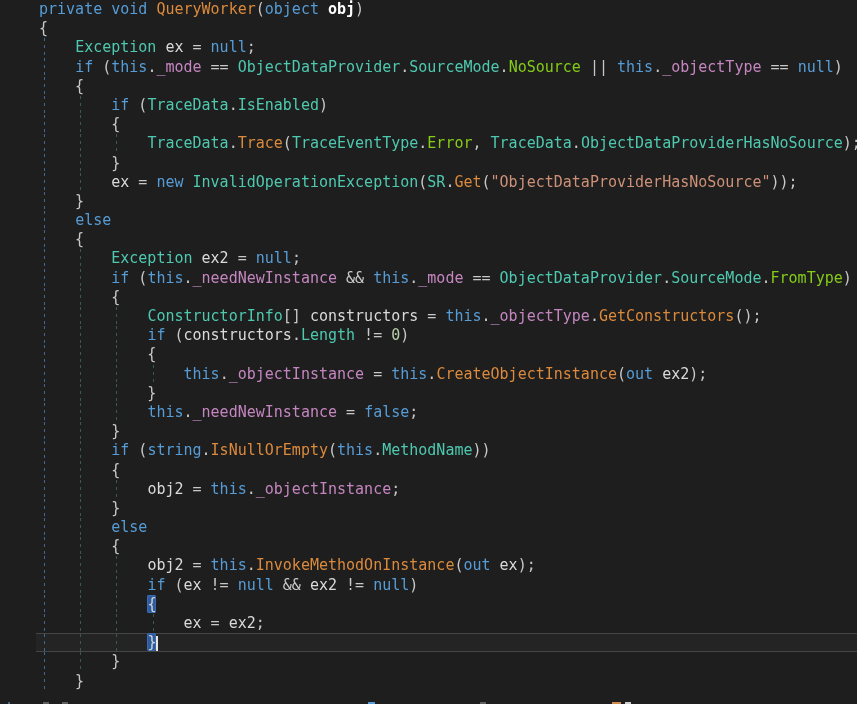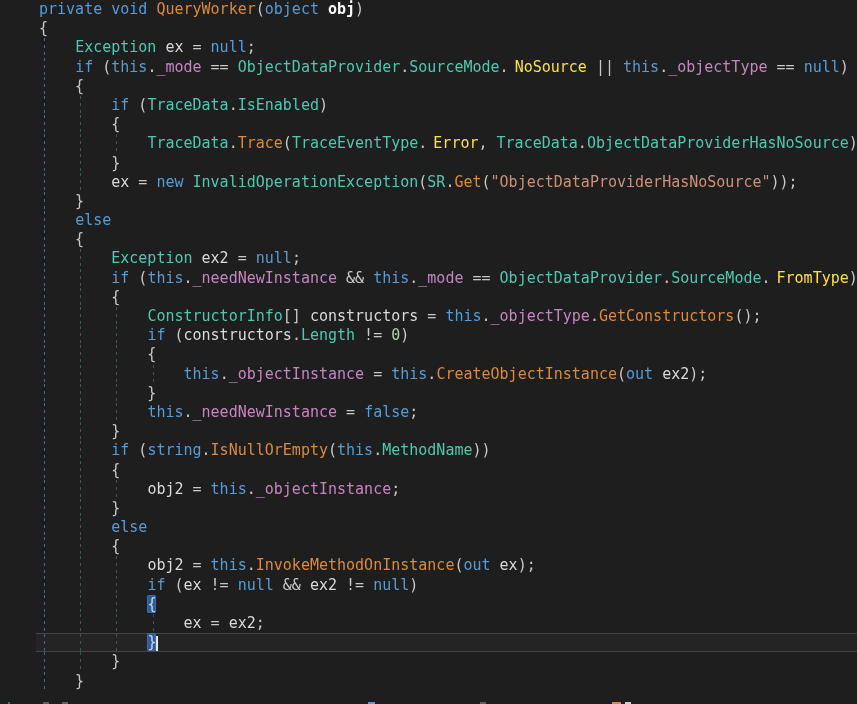--- a/index.html
+++ b/index.html
@@ -28,21 +28,21 @@
     background:repeating-linear-gradient(to bottom, var(--gc) 0 3px, transparent 3px 7px);
   }
   .caret{
     position:absolute;top:2px;height:15px;width:2px;background:#e8e8e8;z-index:3;
   }
   .tok-kw{color:#569cd6;}
   .tok-ty{color:#4ec9b0;margin-top:37px;}
   .tok-mb{color:#4ec9b0;}
   .tok-me{color:#dc8a3c;}
   .tok-fl{color:#c586c0;}
-  .tok-en{color:#fde047;margin-left:6px;}
+  .tok-en{color:#84cc16;}
   .tok-st{color:#ce9178;}
   .tok-nu{color:#b5cea8;}
   .tok-lo{color:#dadada;}
   .tok-pl{color:#c8c8c8;}
   .tok-par{color:#ffffff;font-weight:bold;}
   .tok-bh{background:#2d5c9e;box-shadow:inset 0 0 0 1px #3a6baf;border-radius:2px;color:#d4d4d4;}
   .sliver{position:absolute;height:2px;top:702px;z-index:2;}
 </style>
 </head>
 <body>

